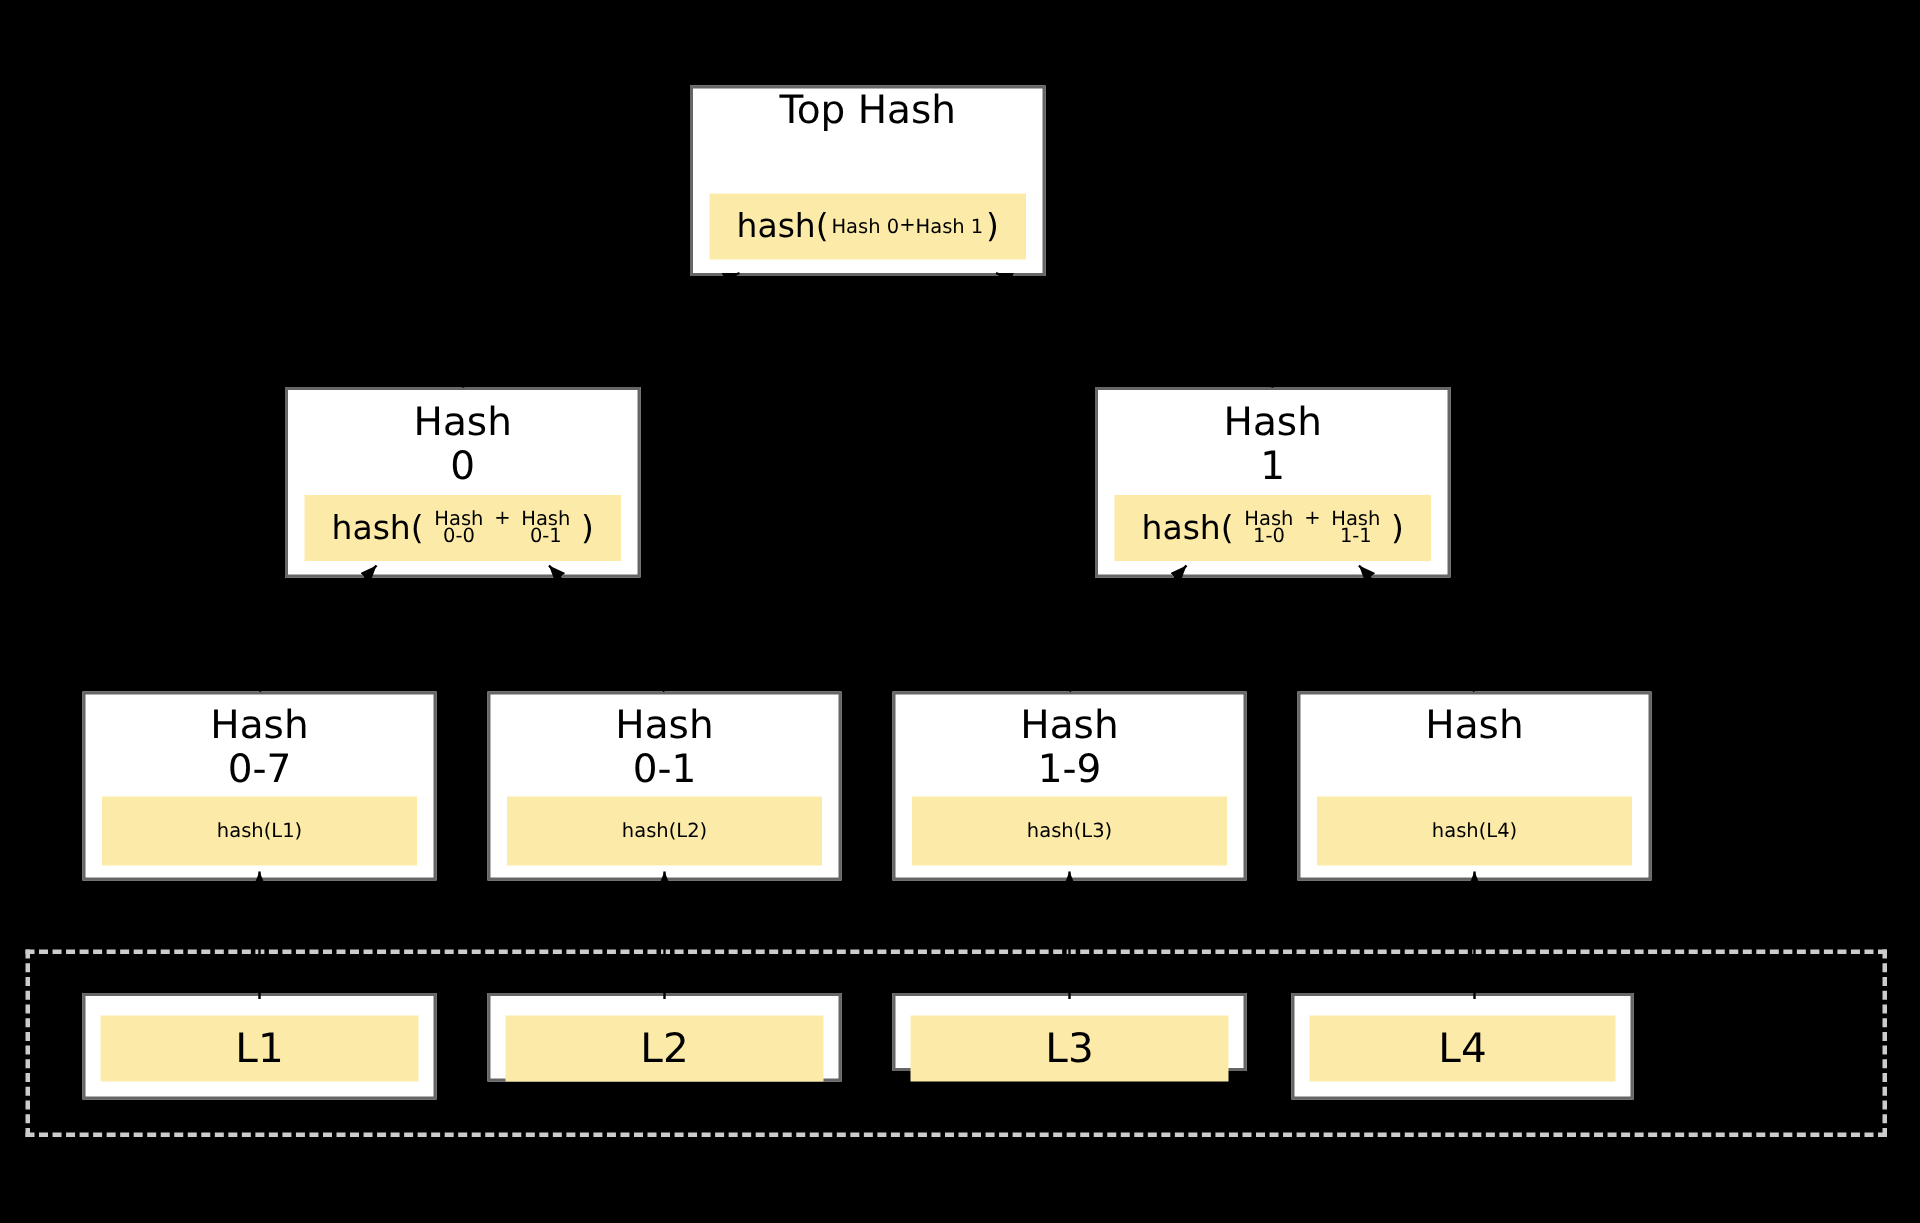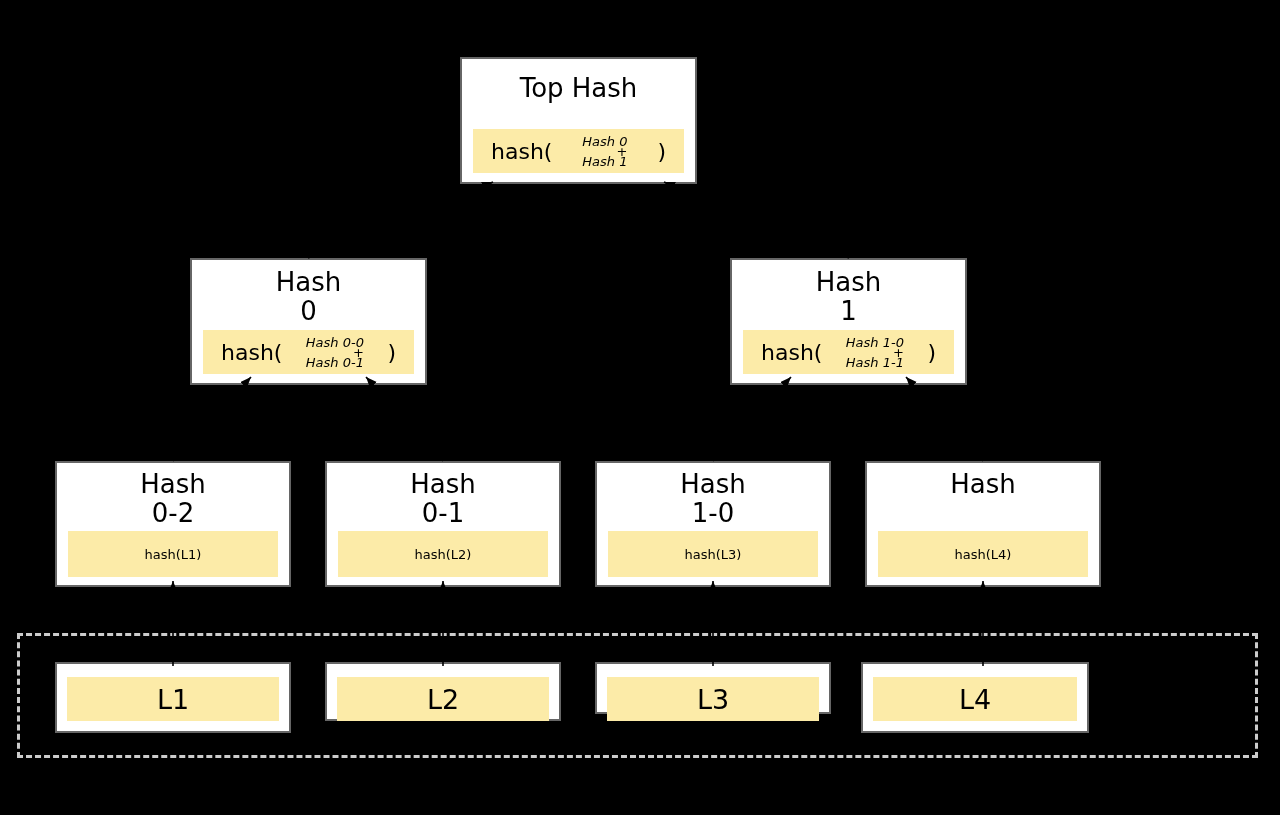--- a/index.html
+++ b/index.html
@@ -9,35 +9,35 @@
   html,body{margin:0;padding:0;background:var(--bg);}
   .stage{
     position:relative; width:1280px; height:815px; background:var(--bg);
     font-family:"DejaVu Sans", sans-serif; color:var(--text); overflow:hidden;
   }
   .node{
     position:absolute; background:var(--node-fill);
     border:2px solid var(--node-border); box-sizing:border-box;
   }
   .title{ text-align:center; font-size:26px; line-height:29px; color:var(--text); }
-  .title.single{ padding-top:14px; line-height:30px; }
+  .title.single{ line-height:30px; }
   .title.double{ padding-top:8px; }
   .title.row3{ padding-top:7px; }
   .strip{
     position:absolute; background:var(--highlight);
   }
   .strip.formula{
     left:11px; right:11px; top:70px; height:44px;
     display:flex; align-items:center; justify-content:space-between;
     padding:16px 18px; box-sizing:border-box;
   }
   .fx{ font-size:22px; }
   .stack{
-    display:flex; flex-direction:column; align-items:flex-end;
-    font-size:13px; line-height:11px; text-align:center;font-style:italic;
+    display:flex; flex-direction:row; align-items:flex-start;
+    font-size:13px; line-height:11px; text-align:center;
   }
   .stack .plus{ font-size:13px; line-height:9px; }
   .strip.simple{
     left:11px; right:11px; top:68px; height:46px;
     display:flex; align-items:center; justify-content:center;
     font-size:13px;
   }
   .strip.leaf{
     left:10px; right:10px; top:13px; height:44px;
     display:flex; align-items:center; justify-content:center;
@@ -103,37 +103,37 @@
         <span class="plus">+</span>
         <span>Hash 1-1</span>
       </span>
       <span class="fx">)</span>
     </div>
   </div>
 
   <div class="node" style="left:55px;top:461px;width:236px;height:126px">
     <div class="title double row3">
       <div>Hash</div>
-      <div>0-2</div>
+      <div>0-7</div>
     </div>
     <div class="strip simple">hash(L1)</div>
   </div>
 
   <div class="node" style="left:325px;top:461px;width:236px;height:126px">
     <div class="title double row3">
       <div>Hash</div>
       <div>0-1</div>
     </div>
     <div class="strip simple">hash(L2)</div>
   </div>
 
   <div class="node" style="left:595px;top:461px;width:236px;height:126px">
     <div class="title double row3">
       <div>Hash</div>
-      <div>1-0</div>
+      <div>1-9</div>
     </div>
     <div class="strip simple">hash(L3)</div>
   </div>
 
   <div class="node" style="left:865px;top:461px;width:236px;height:126px">
     <div class="title double row3">
       <div>Hash</div>
     </div>
     <div class="strip simple">hash(L4)</div>
   </div>

